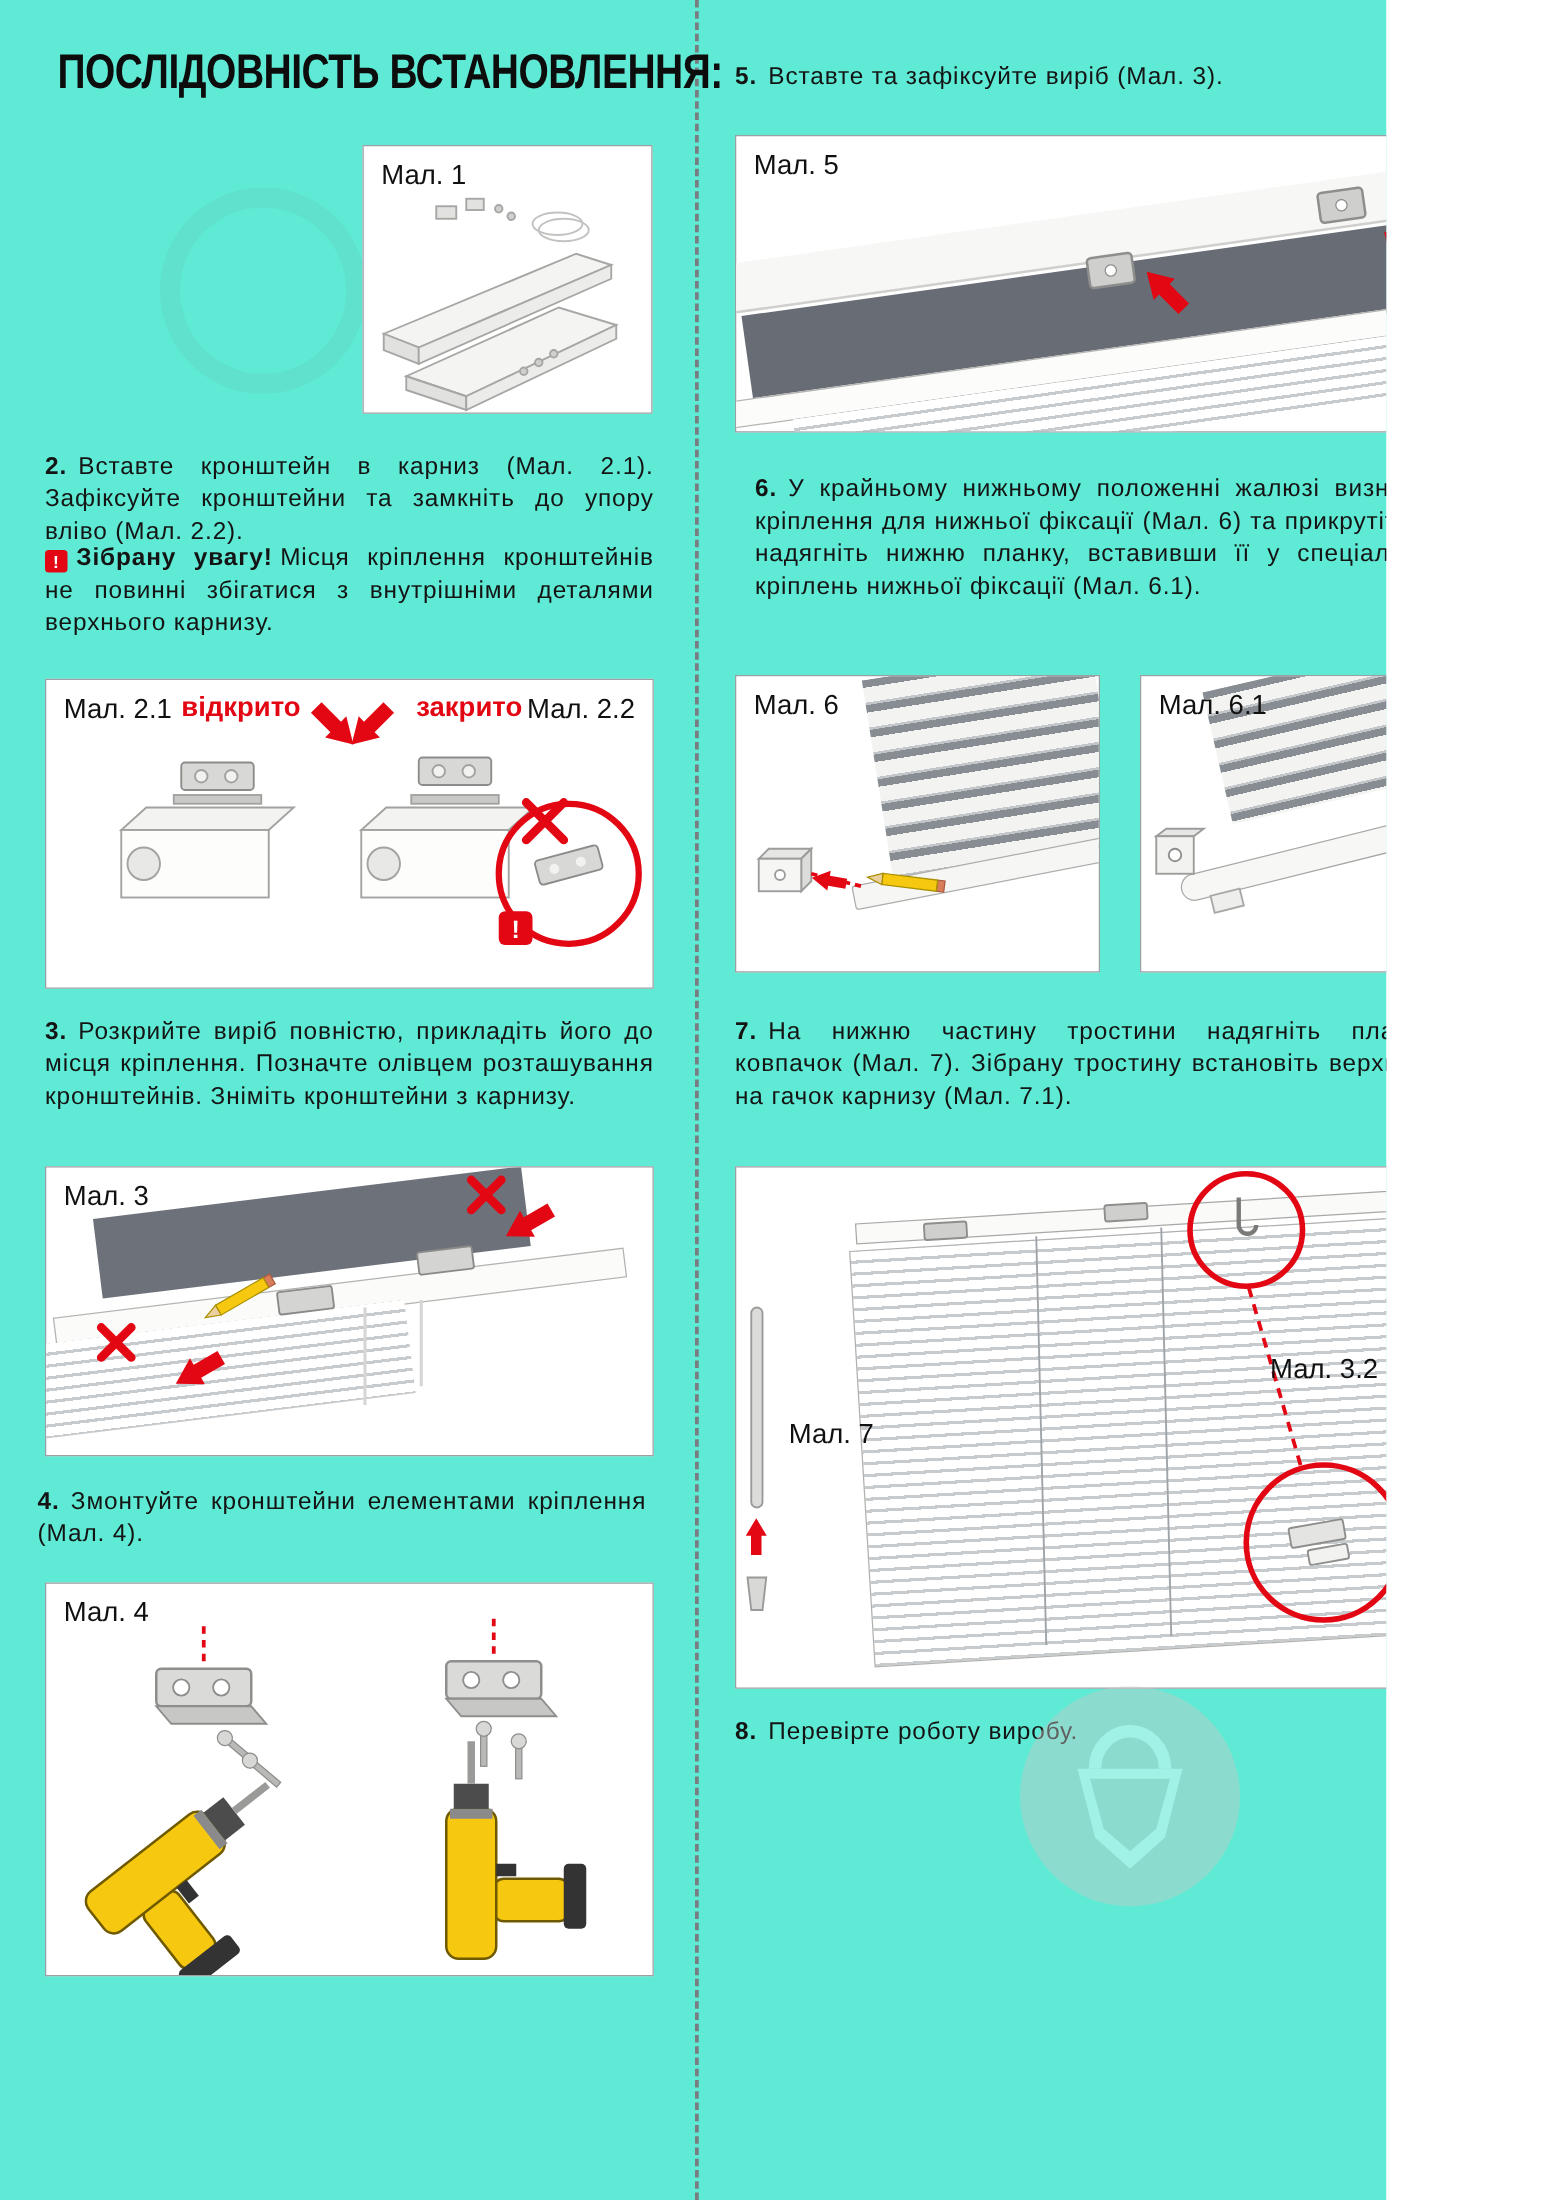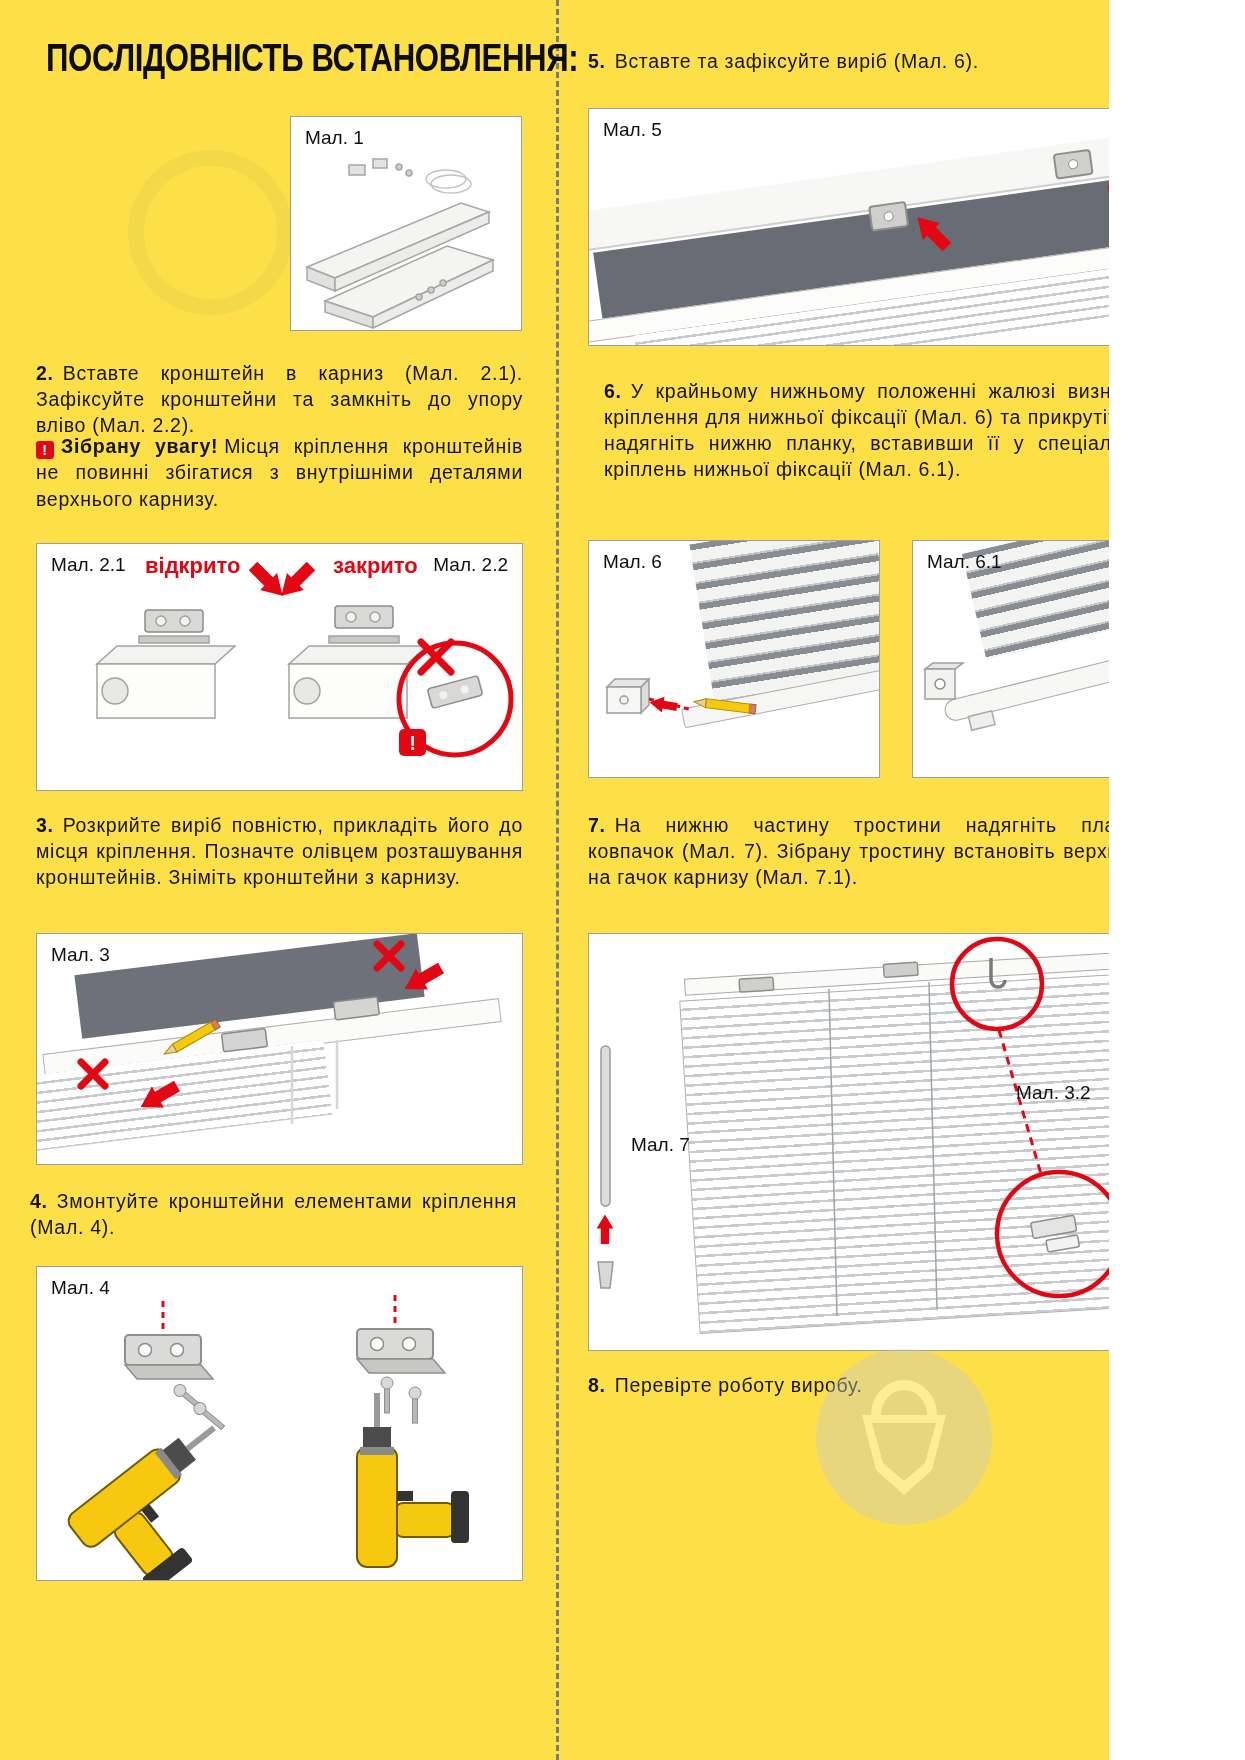--- a/index.html
+++ b/index.html
@@ -1,31 +1,31 @@
 <!DOCTYPE html>
 <html><head>
 <meta charset="utf-8">
 <style>
   *{margin:0;padding:0;box-sizing:border-box}
   html,body{background:#fff}
-  .page{position:relative;width:1109px;height:1760px;background:#fde047;overflow:hidden;
+  .page{position:relative;width:1109px;height:1760px;background:#5eead4;overflow:hidden;
         font-family:"Liberation Sans",sans-serif;color:#151515}
   .divider{position:absolute;left:556px;top:0;height:1760px;width:0;border-left:3px dashed #7a7d80}
   .title{position:absolute;left:46px;top:36px;font-size:39px;font-weight:800;letter-spacing:-.5px;
          white-space:nowrap;transform:scaleX(.8);transform-origin:left top;color:#0d0d0d}
   .step{position:absolute;font-size:19.5px;line-height:1.34;text-align:justify;
         letter-spacing:.7px;color:#141414}
   .num{font-weight:700;padding-right:9px}
   .warn-icon{display:inline-flex;align-items:center;justify-content:center;width:18px;height:18px;
         background:#e30613;color:#fff;font-weight:700;font-size:14px;border-radius:3px;
         margin-right:7px;vertical-align:-2px}
   .warn-title{font-weight:700;padding-right:6px}
   .warn-block{margin-top:8px}
   .fig{position:absolute;border:1.5px solid #9aa0a4;background:#fff;overflow:hidden}
-  .fig-label{position:absolute;left:14px;top:10px;font-size:19px;color:#101010;z-index:7;white-space:nowrap}
+  .fig-label{position:absolute;left:14px;top:10px;font-size:22px;color:#101010;z-index:7;white-space:nowrap}
   .red-label{color:#e30613;font-weight:700;font-size:22px}
   .layer{position:absolute}
   .svg-abs{position:absolute;left:0;top:0;z-index:4}
   .slats-fine{background:repeating-linear-gradient(to bottom,#ffffff 0,#ffffff 7px,#c7cbce 7px,#c7cbce 9.5px)}
   .slats-coarse{background:repeating-linear-gradient(to bottom,#878d93 0,#878d93 6px,#f3f3f1 6px,#f3f3f1 18px,#c2c6c9 18px,#c2c6c9 20px)}
   .wm-ring{position:absolute;left:128px;top:150px;width:165px;height:165px;border:16px solid rgba(120,120,120,.07);border-radius:50%}
   .page-num{position:absolute;left:1176px;top:1532px;font-size:21px;color:#4a4a4a;z-index:8}
   .page-num span{border-left:1.5px solid #9a9a9a;padding-left:10px}
 </style>
 </head>
@@ -216,21 +216,21 @@
         <rect x="0" y="-20" width="120" height="40" rx="10" fill="#f6c80f" stroke="#6f5a00" stroke-width="2"></rect>
         <rect x="112" y="-17" width="8" height="34" fill="#8a8a8a"></rect>
         <rect x="120" y="-14" width="20" height="28" fill="#4c4c4c"></rect>
         <rect x="140" y="-3" width="34" height="6" fill="#9a9a98"></rect>
         <rect x="66" y="20" width="10" height="16" fill="#333333"></rect>
       </g>
     </svg>
   </div>
 
   <p class="step" style="left:588px;top:48px;width:615px">
-    <span class="num">5.</span><span>Вставте та зафіксуйте виріб (Мал. 6).</span>
+    <span class="num">5.</span><span>Вставте та зафіксуйте виріб (Мал. 3).</span>
   </p>
 
   <div class="fig" style="left:588px;top:108px;width:615px;height:238px">
     <span class="fig-label">Мал. 5</span>
     <div class="layer" style="left:-12px;top:58px;width:645px;height:40px;background:#f7f7f5;border-bottom:2px solid #cfcfcd;transform:rotate(-8deg)"></div>
     <div class="layer" style="left:6px;top:100px;width:625px;height:70px;background:#686d75;transform:rotate(-8deg)"></div>
     <div class="layer" style="left:-8px;top:168px;width:635px;height:22px;background:#fcfcfa;border:1px solid #b5b5b3;transform:rotate(-8deg)"></div>
     <div class="layer slats-fine" style="left:46px;top:186px;width:580px;height:52px;transform:rotate(-8deg)"></div>
     <svg class="svg-abs" width="615" height="238" viewBox="0 0 615 238">
       <g transform="rotate(-8 380 90)">

